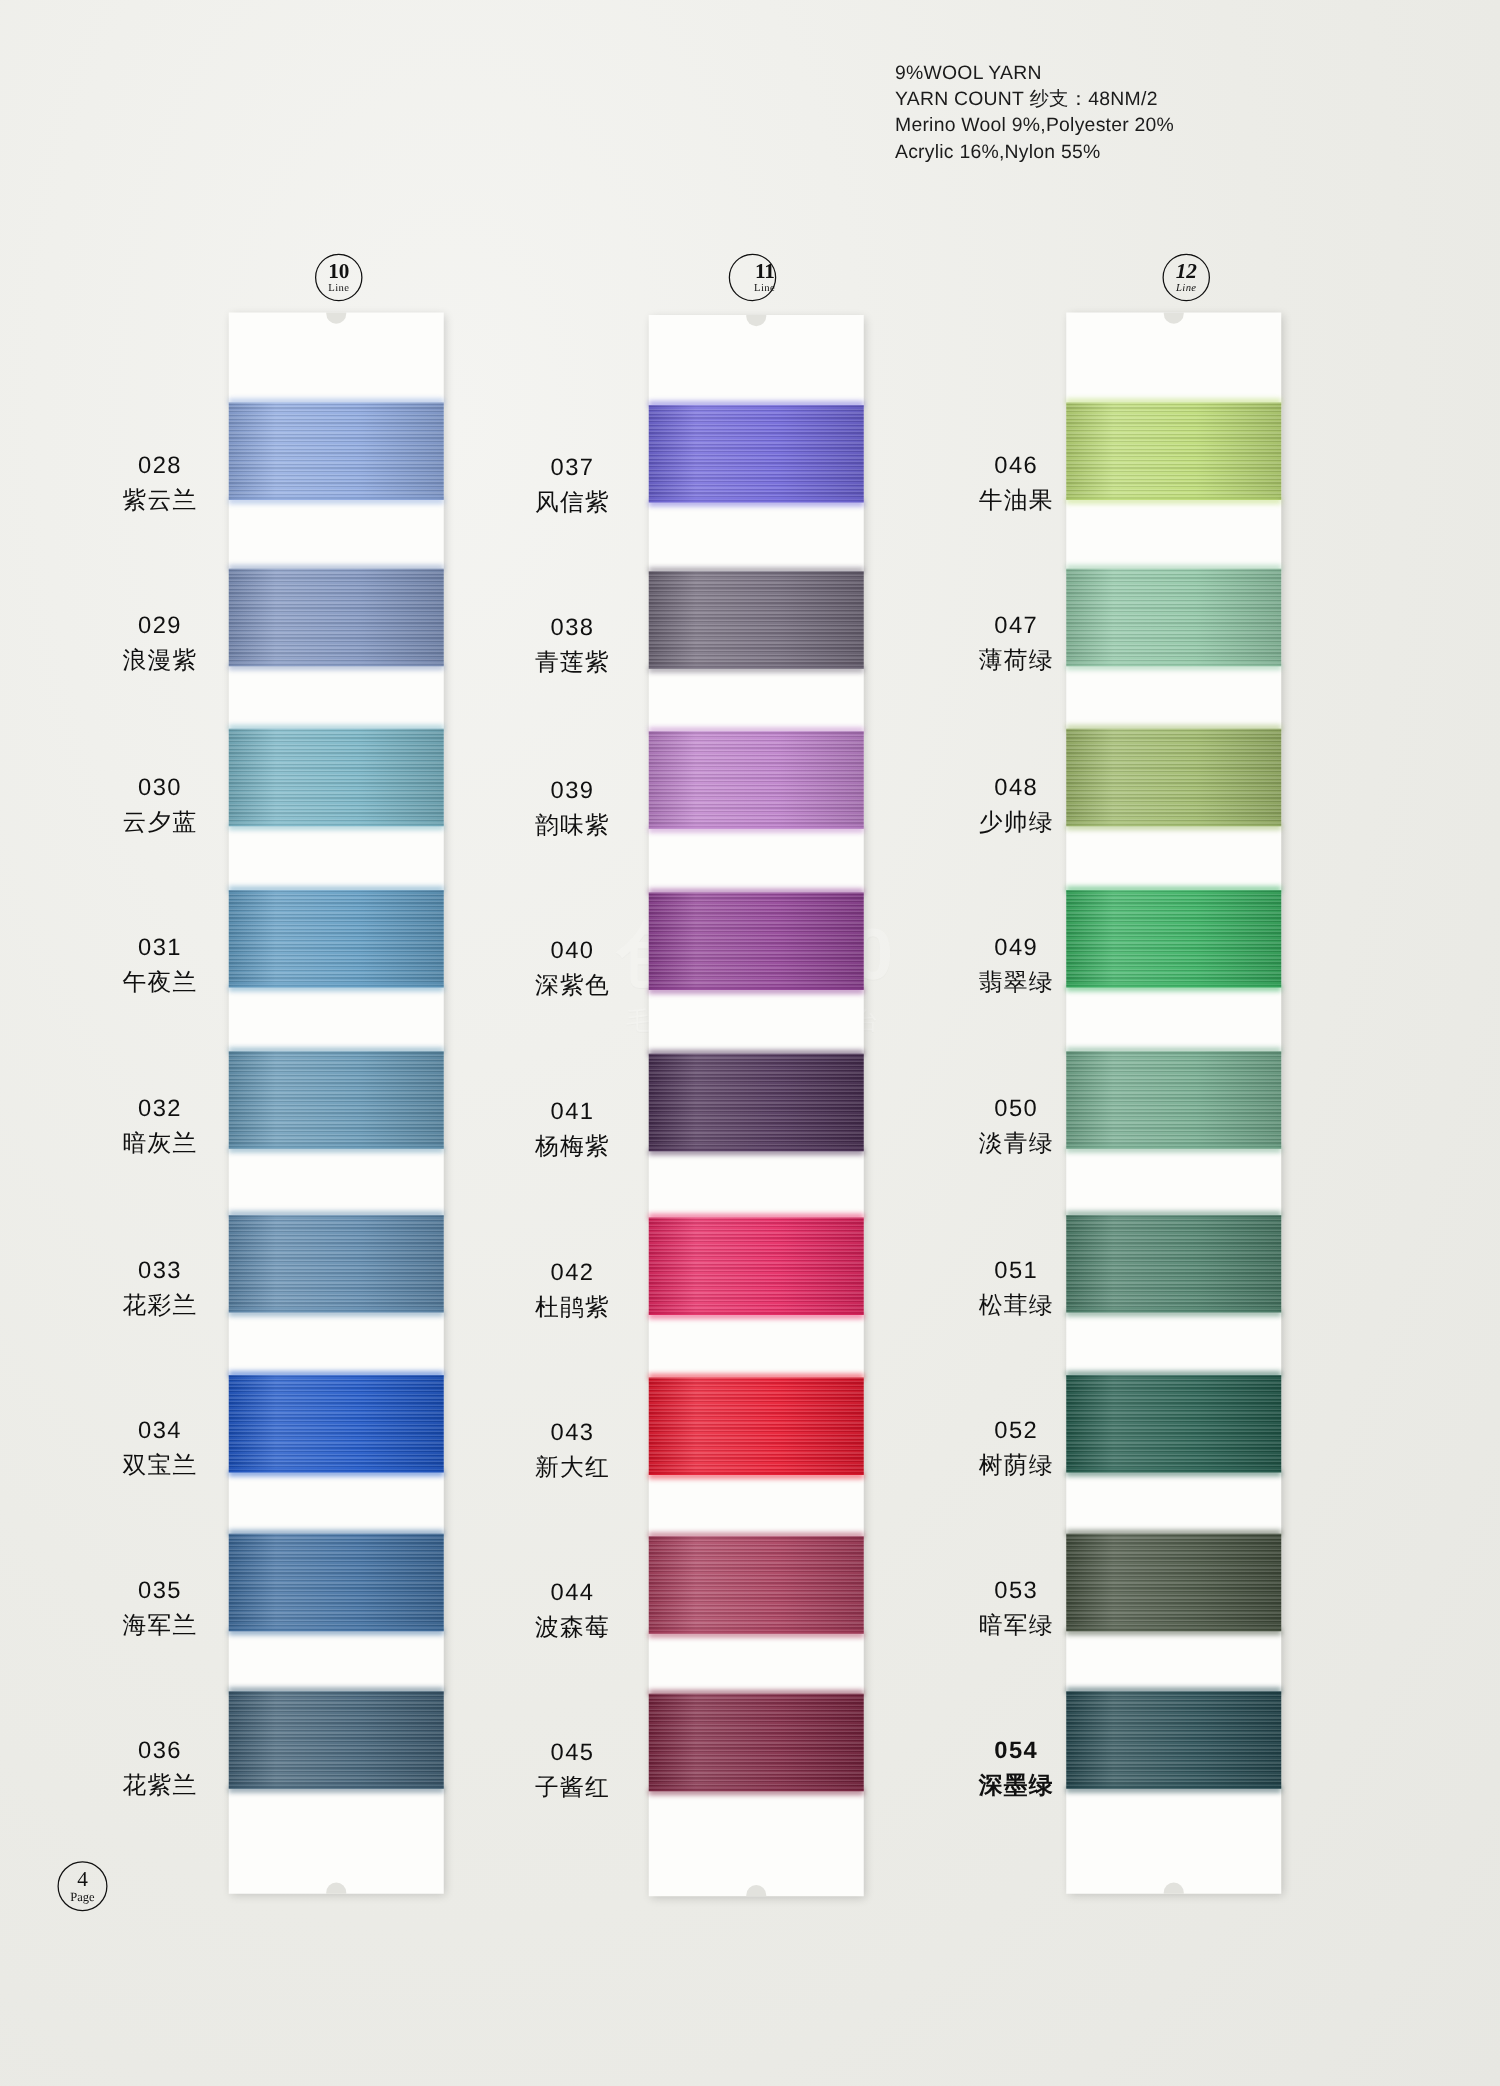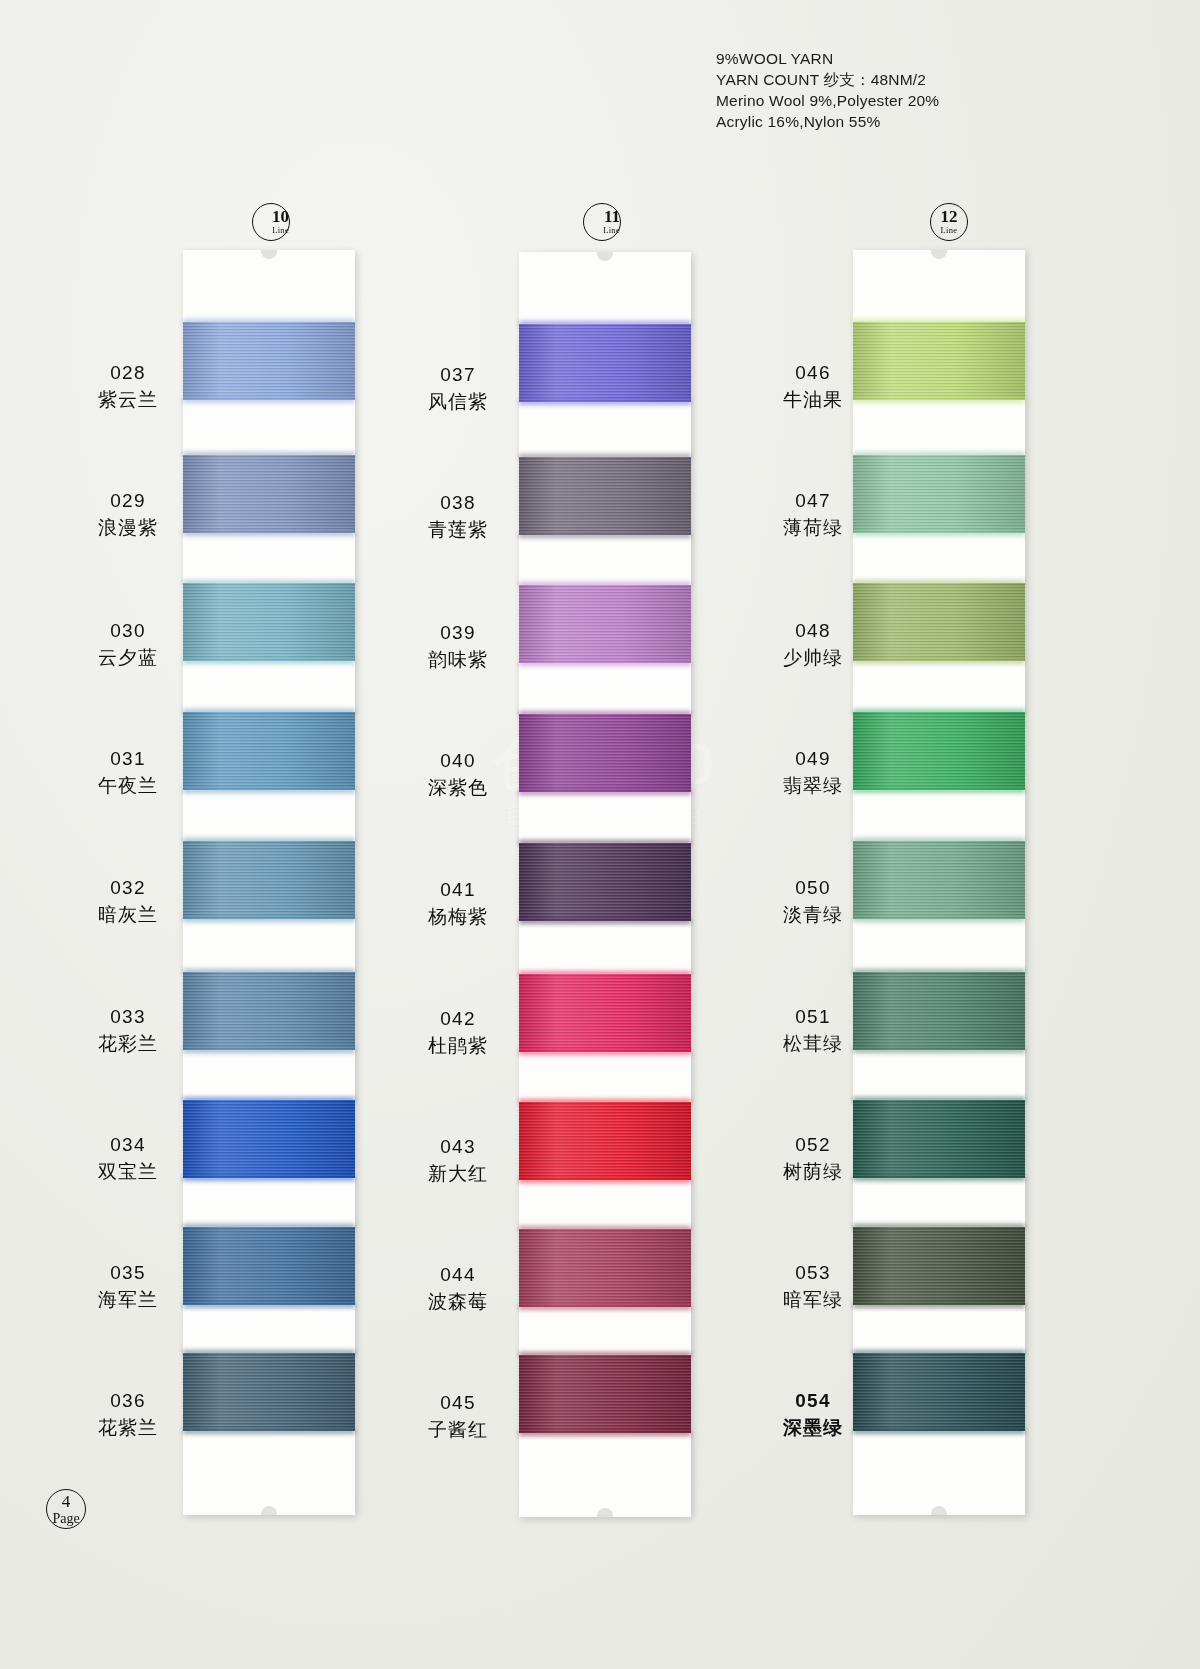--- a/index.html
+++ b/index.html
@@ -134,21 +134,21 @@
     border-radius: 50%;
     display: flex; flex-direction: column;
     align-items: center; justify-content: center;
     line-height: 1;
   }
   .page-badge .num {
     font-size: 17px; color: #111;
     font-family: "Liberation Serif", "DejaVu Serif", serif;
   }
   .page-badge .lbl {
-    font-size: 14px; color: #111; margin-top: 2px;
+    font-size: 10px; color: #111; margin-top: 2px;
     font-family: "Liberation Serif", "DejaVu Serif", serif;
   }
 
   
   .watermark {
     position: absolute;
     left: 420px; top: 735px;
     width: 370px;
     text-align: center;
     pointer-events: none;
@@ -175,21 +175,21 @@
     <div class="spec">Merino Wool 9%,Polyester 20%</div>
     <div class="spec">Acrylic 16%,Nylon 55%</div>
   </div>
 
   <div class="watermark">
     <div class="wm-main">色纱100</div>
     <div class="wm-sub">毛纱选择交易平台</div>
   </div>
 
   <div id="columns-root">
-      <div class="line-badge" style="left: 252px; top: 203px; align-items: flex-end;">
+      <div class="line-badge" style="left: 252px; top: 203px;">
         <span class="num">10</span>
         <span class="lbl">Line</span>
       </div>
       <div class="strip" style="left: 183px; top: 250px; width: 172px; height: 1265px;">
         <div class="swatch" style="top: 72px; height: 78px; background: rgb(139, 167, 221);">
           <div class="fuzz-t" style="background:#8ba7dd"></div>
           <div class="yarn"></div>
           <div class="sheen"></div>
           <div class="fuzz-b" style="background:#8ba7dd"></div>
         </div>
@@ -367,21 +367,21 @@
         <div class="name">新大红</div>
       </div>
       <div class="clabel" style="left: 398px; top: 1264px;">
         <div class="code">044</div>
         <div class="name">波森莓</div>
       </div>
       <div class="clabel" style="left: 398px; top: 1392px;">
         <div class="code">045</div>
         <div class="name">子酱红</div>
       </div>
-      <div class="line-badge" style="left: 930px; top: 203px;">
+      <div class="line-badge" style="left: 930px; top: 203px; font-style: italic;">
         <span class="num">12</span>
         <span class="lbl">Line</span>
       </div>
       <div class="strip" style="left: 853px; top: 250px; width: 172px; height: 1265px;">
         <div class="swatch" style="top: 72px; height: 78px; background: rgb(188, 219, 118);">
           <div class="fuzz-t" style="background:#bcdb76"></div>
           <div class="yarn"></div>
           <div class="sheen"></div>
           <div class="fuzz-b" style="background:#bcdb76"></div>
         </div>

